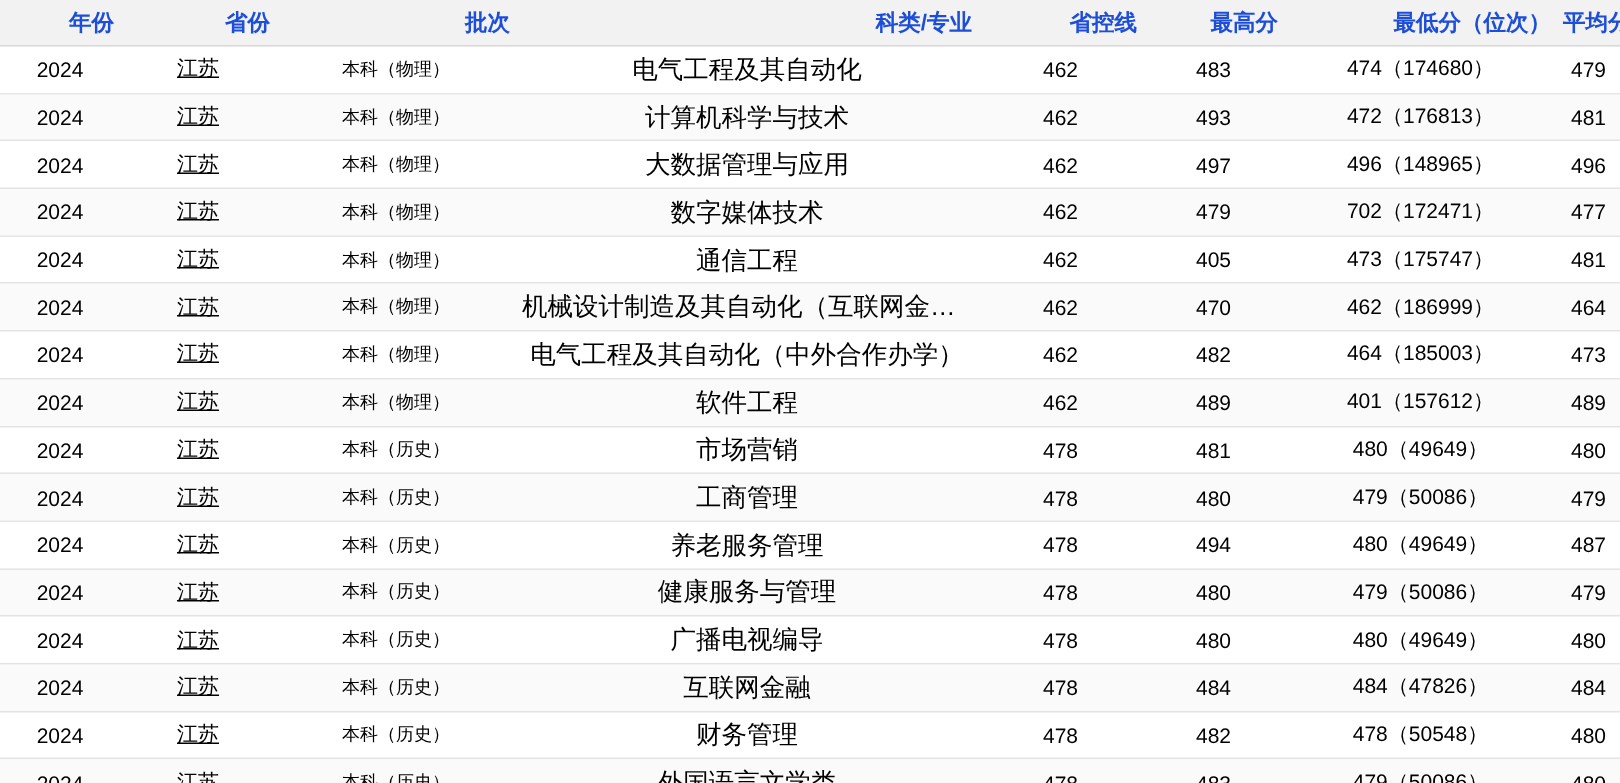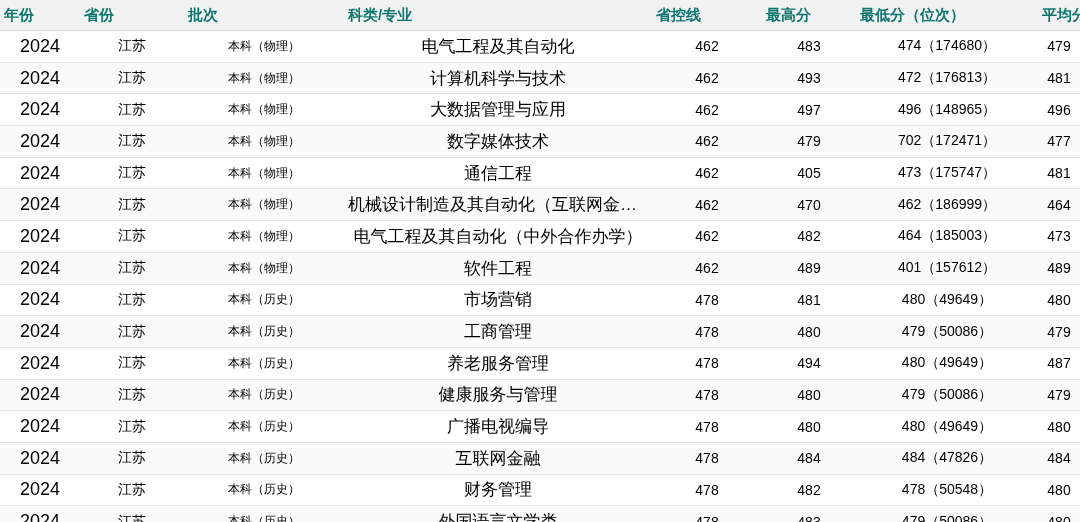--- a/index.html
+++ b/index.html
@@ -25,44 +25,44 @@
   table.score-table col.c-batch   { width: 160px; }
   table.score-table col.c-major   { width: 308px; }
   table.score-table col.c-ctrl    { width: 110px; }
   table.score-table col.c-max     { width: 94px; }
   table.score-table col.c-min     { width: 182px; }
   table.score-table col.c-avg     { width: 42px; }
   thead th {
     background: #f2f2f2;
     font-weight: bold;
     font-size: 15px;
-    color: #0f766e;
+    color: #1d4ed8;
     height: 30px;
     padding: 0 4px;
     border-bottom: 1px solid #d9d9d9;
-    text-align: left;
+    text-align: right;
     white-space: nowrap;
   }
   tbody td {
     height: 30.7px;
     padding: 0 4px;
     border-bottom: 1px solid #e4e4e4;
     text-align: center;
     white-space: nowrap;
     overflow: hidden;
     text-overflow: ellipsis;
   }
   tbody tr:nth-child(even) td {
     background: #fafafa;
   }
   tbody tr:nth-child(odd) td {
     background: #ffffff;
   }
-  td.cell-year { font-size: 18px; }
-  td.cell-prov { font-size: 14px; }
+  td.cell-year { font-size: 14px; }
+  td.cell-prov { font-size: 14px; text-decoration: underline; }
   td.cell-batch { font-size: 12px; }
   td.cell-major { font-size: 17px; }
   td.cell-ctrl, td.cell-max, td.cell-min, td.cell-avg { font-size: 14px; }
 </style>
 </head>
 <body>
 
 <table class="score-table">
   <colgroup>
     <col class="c-year">

